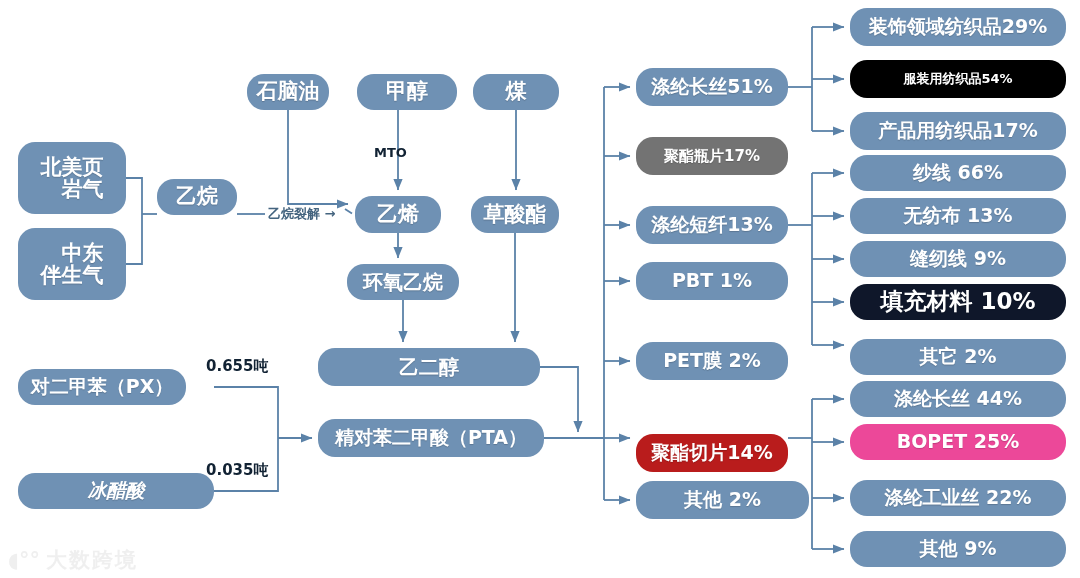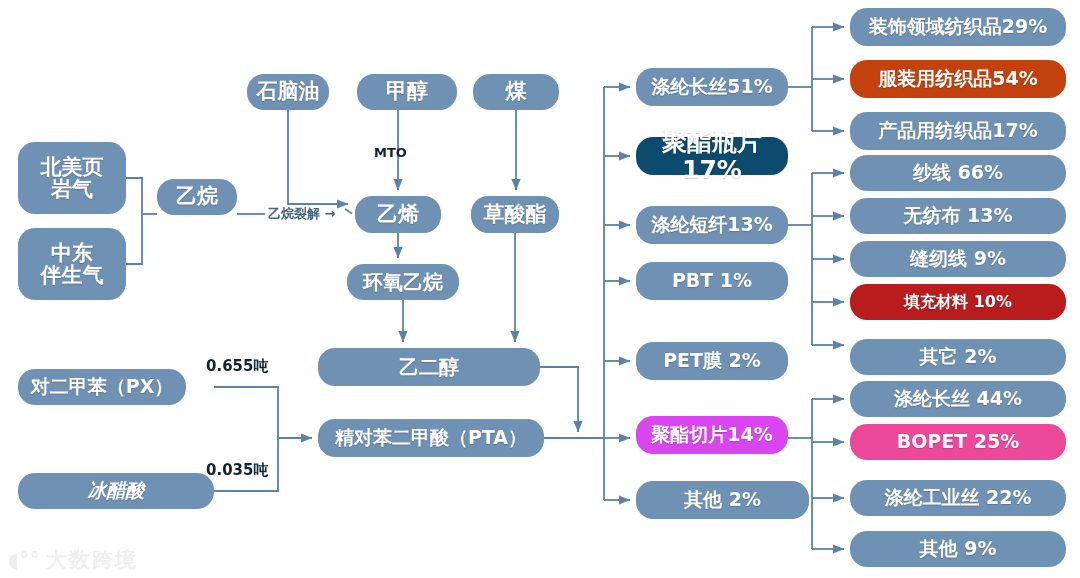--- a/index.html
+++ b/index.html
@@ -13,21 +13,21 @@
     overflow:hidden;
   }
   #wires{position:absolute;left:0;top:0;width:1080px;height:578px;pointer-events:none;}
   .node{
     position:absolute;
     background:#6f91b4;
     color:#ffffff;
     display:flex;
     align-items:center;
     justify-content:center;
-    text-align:center;
+    text-align:right;
     font-weight:bold;
     line-height:1.12;
     letter-spacing:0px;
     box-sizing:border-box;
     white-space:pre-line;
     text-shadow:0 1px 1px rgba(0,0,0,.18);
     border-radius:17px;
   }
   .node.two-line{line-height:1.05;}
   .edge-label{
@@ -137,33 +137,33 @@
       <div class="node" style="left: 357px; top: 74px; width: 100px; height: 36px; font-size: 21px; background: rgb(111, 145, 180); color: rgb(255, 255, 255);">甲醇</div>
       <div class="node" style="left: 473px; top: 74px; width: 86px; height: 36px; font-size: 21px; background: rgb(111, 145, 180); color: rgb(255, 255, 255);">煤</div>
       <div class="node" style="left: 355px; top: 196px; width: 86px; height: 37px; font-size: 21px; background: rgb(111, 145, 180); color: rgb(255, 255, 255);">乙烯</div>
       <div class="node" style="left: 471px; top: 196px; width: 88px; height: 37px; font-size: 21px; background: rgb(111, 145, 180); color: rgb(255, 255, 255);">草酸酯</div>
       <div class="node" style="left: 347px; top: 264px; width: 112px; height: 36px; font-size: 20px; background: rgb(111, 145, 180); color: rgb(255, 255, 255);">环氧乙烷</div>
       <div class="node" style="left: 318px; top: 348px; width: 222px; height: 38px; font-size: 20px; background: rgb(111, 145, 180); color: rgb(255, 255, 255);">乙二醇</div>
       <div class="node" style="left: 18px; top: 369px; width: 168px; height: 36px; font-size: 19px; background: rgb(111, 145, 180); color: rgb(255, 255, 255);">对二甲苯（PX）</div>
       <div class="node" style="left: 18px; top: 473px; width: 196px; height: 36px; font-size: 19px; background: rgb(111, 145, 180); color: rgb(255, 255, 255); font-style: italic;">冰醋酸</div>
       <div class="node" style="left: 318px; top: 419px; width: 226px; height: 38px; font-size: 19px; background: rgb(111, 145, 180); color: rgb(255, 255, 255);">精对苯二甲酸（PTA）</div>
       <div class="node" style="left: 636px; top: 68px; width: 152px; height: 38px; font-size: 19px; background: rgb(111, 145, 180); color: rgb(255, 255, 255);">涤纶长丝51%</div>
-      <div class="node" style="left: 636px; top: 137px; width: 152px; height: 38px; font-size: 25px; background: #0c4a6e; color: rgb(255, 255, 255);">聚酯瓶片17%</div>
+      <div class="node" style="left: 636px; top: 137px; width: 152px; height: 38px; font-size: 15px; background: #737373; color: rgb(255, 255, 255);">聚酯瓶片17%</div>
       <div class="node" style="left: 636px; top: 206px; width: 152px; height: 38px; font-size: 19px; background: rgb(111, 145, 180); color: rgb(255, 255, 255);">涤纶短纤13%</div>
       <div class="node" style="left: 636px; top: 262px; width: 152px; height: 38px; font-size: 19px; background: rgb(111, 145, 180); color: rgb(255, 255, 255);">PBT 1%</div>
       <div class="node" style="left: 636px; top: 342px; width: 152px; height: 38px; font-size: 19px; background: rgb(111, 145, 180); color: rgb(255, 255, 255);">PET膜 2%</div>
-      <div class="node" style="left: 636px; top: 416px; width: 152px; height: 38px; font-size: 19px; background: #d946ef; color: rgb(255, 255, 255);">聚酯切片14%</div>
+      <div class="node" style="left: 636px; top: 434px; width: 152px; height: 38px; font-size: 19px; background: #b91c1c; color: rgb(255, 255, 255);">聚酯切片14%</div>
       <div class="node" style="left: 636px; top: 481px; width: 173px; height: 38px; font-size: 19px; background: rgb(111, 145, 180); color: rgb(255, 255, 255);">其他 2%</div>
       <div class="node" style="left: 850px; top: 8px; width: 216px; height: 38px; font-size: 19px; background: rgb(111, 145, 180); color: rgb(255, 255, 255);">装饰领域纺织品29%</div>
-      <div class="node" style="left: 850px; top: 60px; width: 216px; height: 38px; font-size: 19px; background: #c2410c; color: rgb(255, 255, 255);">服装用纺织品54%</div>
+      <div class="node" style="left: 850px; top: 60px; width: 216px; height: 38px; font-size: 13px; background: #000000; color: rgb(255, 255, 255);">服装用纺织品54%</div>
       <div class="node" style="left: 850px; top: 112px; width: 216px; height: 38px; font-size: 19px; background: rgb(111, 145, 180); color: rgb(255, 255, 255);">产品用纺织品17%</div>
       <div class="node" style="left: 850px; top: 155px; width: 216px; height: 36px; font-size: 19px; background: rgb(111, 145, 180); color: rgb(255, 255, 255);">纱线 66%</div>
       <div class="node" style="left: 850px; top: 198px; width: 216px; height: 36px; font-size: 19px; background: rgb(111, 145, 180); color: rgb(255, 255, 255);">无纺布 13%</div>
       <div class="node" style="left: 850px; top: 241px; width: 216px; height: 36px; font-size: 19px; background: rgb(111, 145, 180); color: rgb(255, 255, 255);">缝纫线 9%</div>
-      <div class="node" style="left: 850px; top: 284px; width: 216px; height: 36px; font-size: 16px; background: #b91c1c; color: rgb(255, 255, 255);">填充材料 10%</div>
+      <div class="node" style="left: 850px; top: 284px; width: 216px; height: 36px; font-size: 23px; background: #0f172a; color: rgb(255, 255, 255);">填充材料 10%</div>
       <div class="node" style="left: 850px; top: 327px; width: 216px; height: 36px; font-size: 19px; background: rgb(111, 145, 180); color: rgb(255, 255, 255); margin-top: 12px;">其它 2%</div>
       <div class="node" style="left: 850px; top: 381px; width: 216px; height: 36px; font-size: 19px; background: rgb(111, 145, 180); color: rgb(255, 255, 255);">涤纶长丝 44%</div>
       <div class="node" style="left: 850px; top: 424px; width: 216px; height: 36px; font-size: 19px; background: #ec4899; color: rgb(255, 255, 255);">BOPET 25%</div>
       <div class="node" style="left: 850px; top: 480px; width: 216px; height: 36px; font-size: 19px; background: rgb(111, 145, 180); color: rgb(255, 255, 255);">涤纶工业丝 22%</div>
       <div class="node" style="left: 850px; top: 531px; width: 216px; height: 36px; font-size: 19px; background: rgb(111, 145, 180); color: rgb(255, 255, 255);">其他 9%</div>
     </div>
   <div id="labels-layer">
       <div class="edge-label dark" style="left: 374px; top: 145px; font-size: 13px;">MTO</div>
       <div class="edge-label light" style="left: 268px; top: 205px; font-size: 13px;">乙烷裂解 →</div>
       <div class="edge-label dark" style="left: 206px; top: 357px; font-size: 15px;">0.655吨</div>

